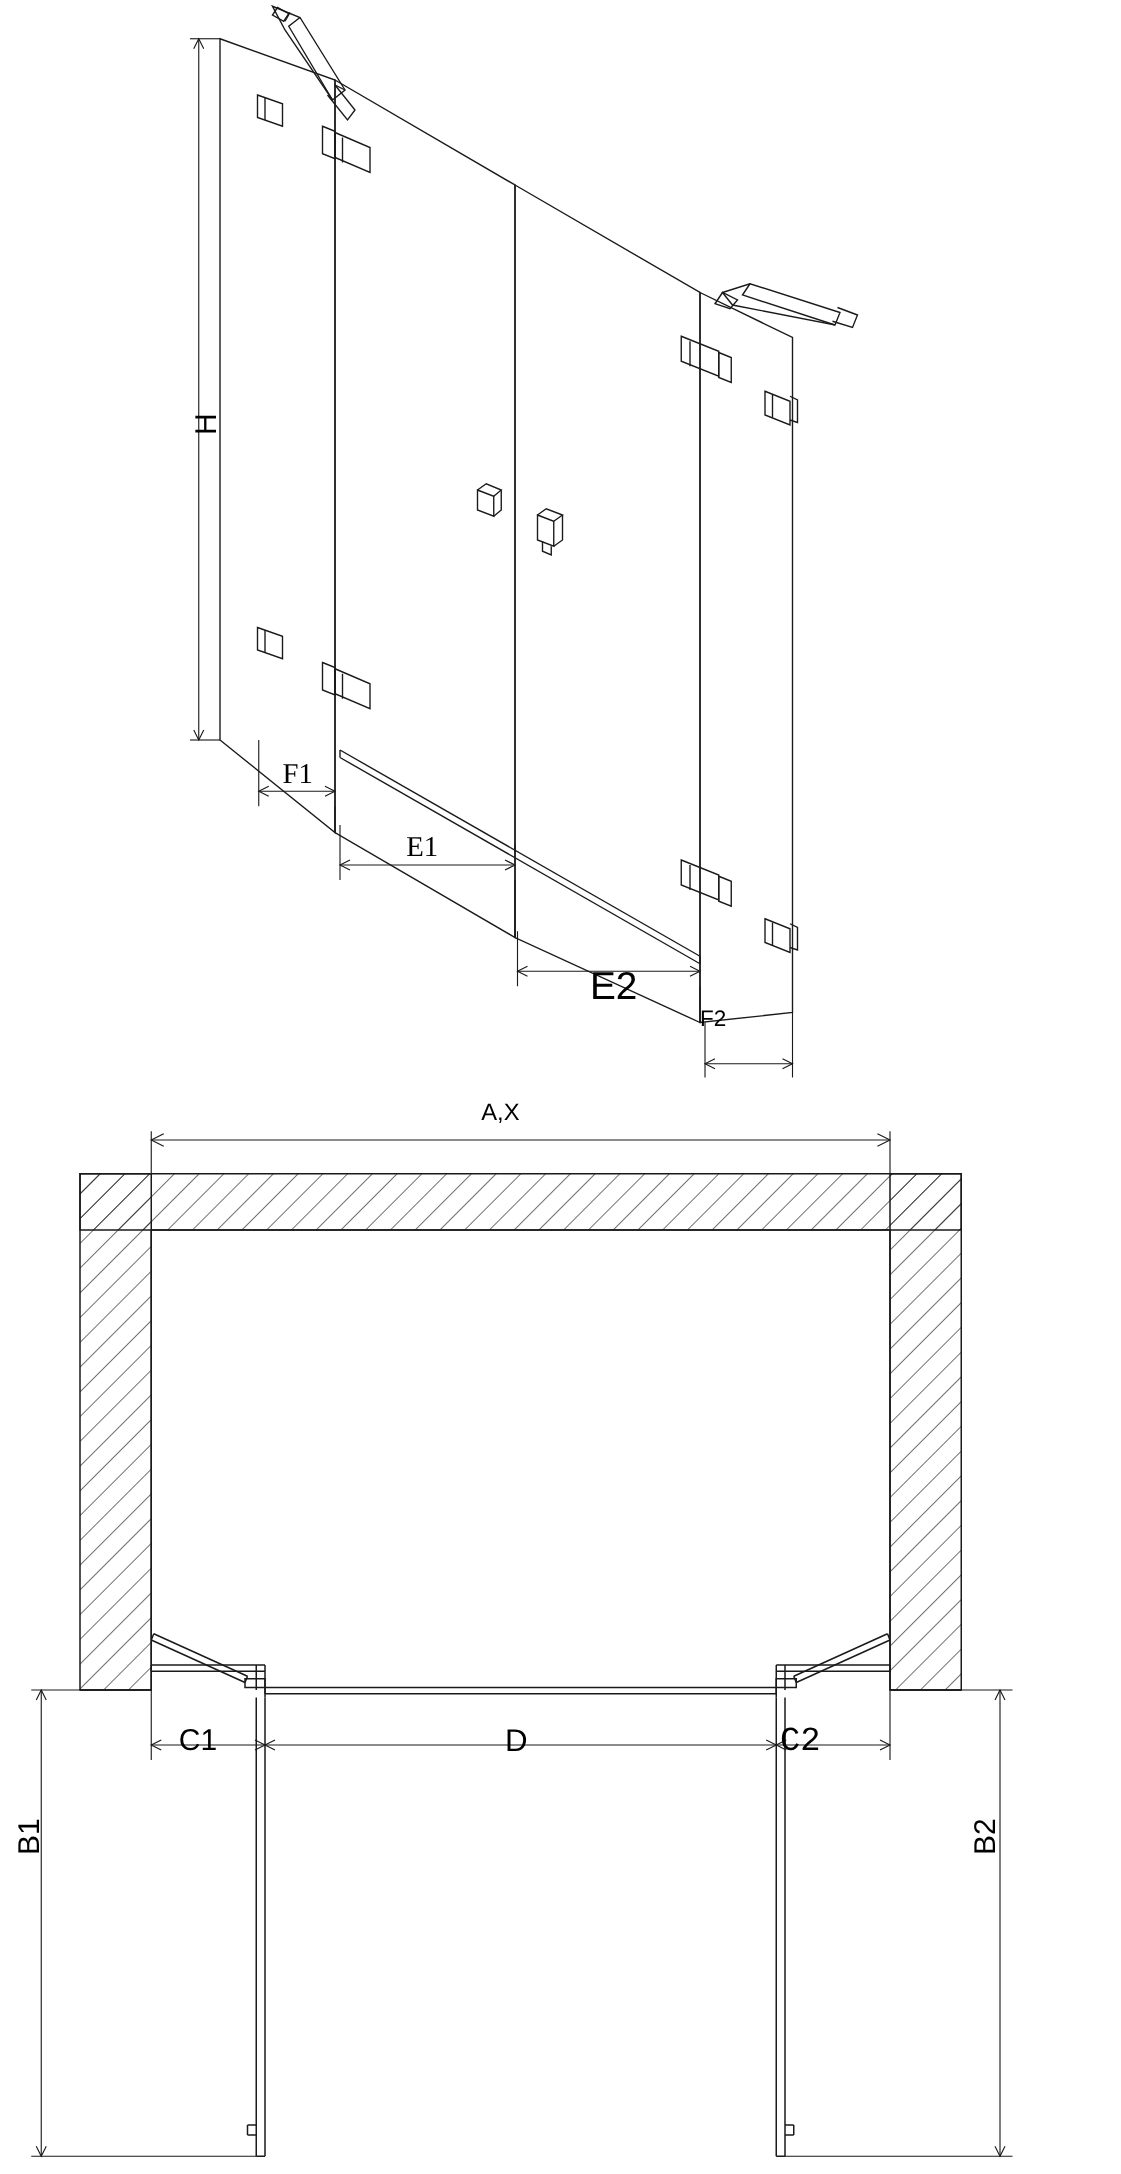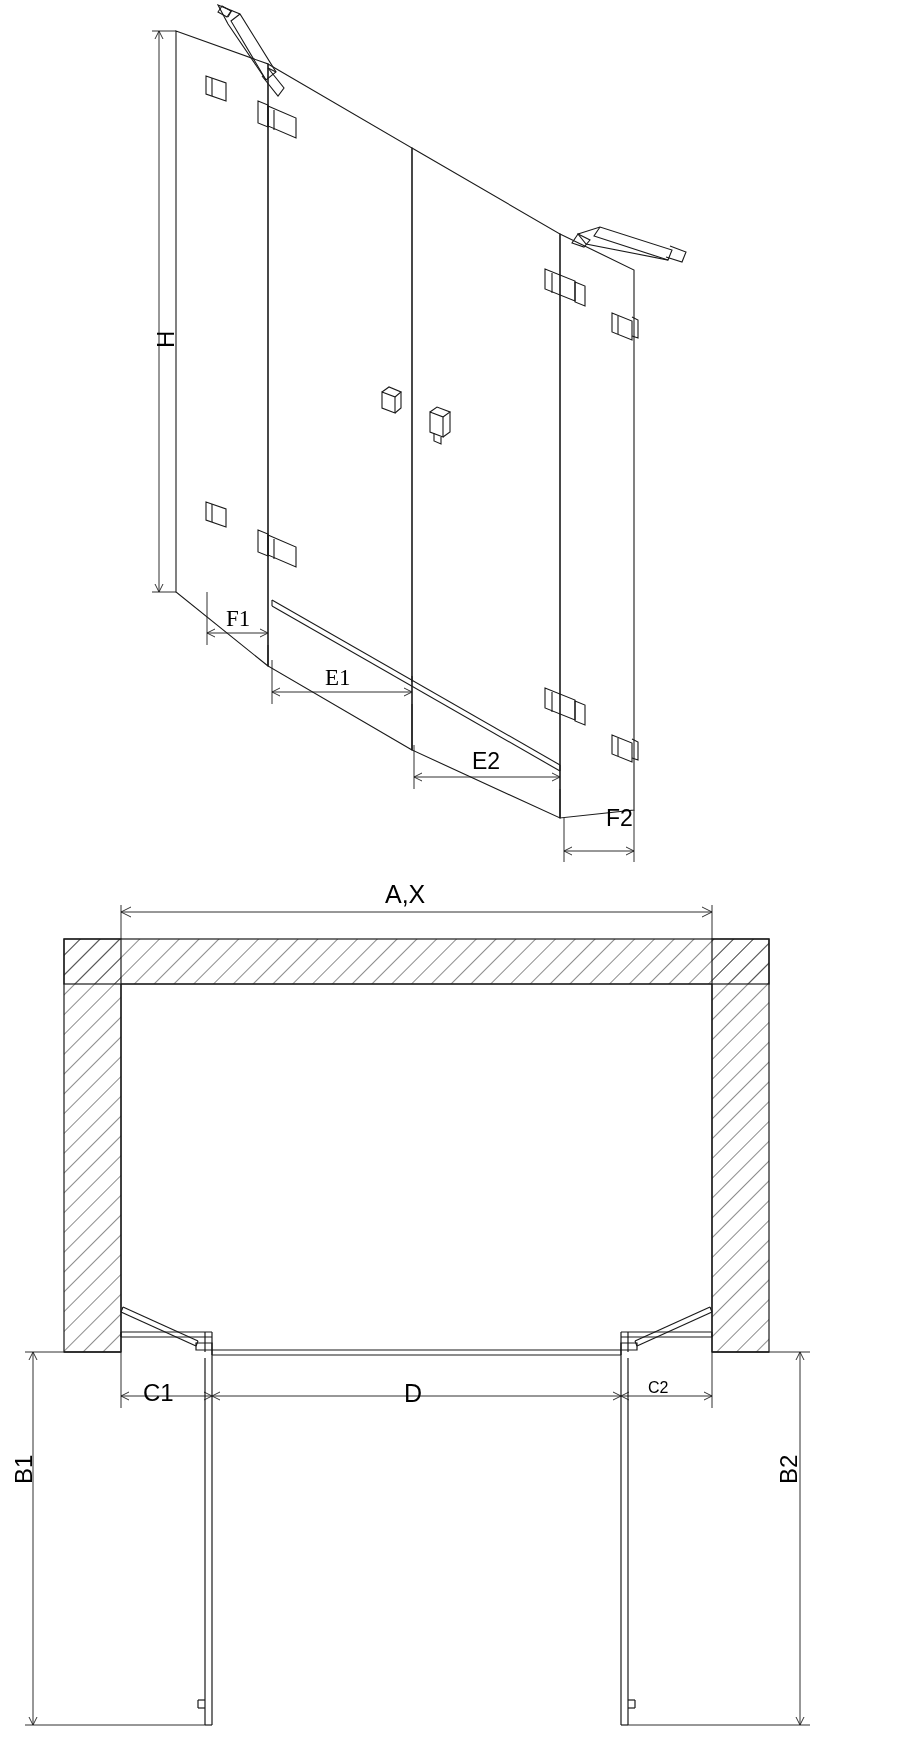--- a/index.html
+++ b/index.html
@@ -138,22 +138,22 @@
         <path d="M564 818 L564 862"></path>
         <path d="M634 810 L634 862"></path>
       </g>
 
     </g>
   </svg>
 
   <div class="lbl vert" style="left:152px;top:348px;font-size:24px;letter-spacing:1px;">H</div>
   <div class="lbl" style="left:226px;top:606px;font-size:23px;font-family:Liberation Serif, serif;">F1</div>
   <div class="lbl" style="left:325px;top:665px;font-size:23px;font-family:Liberation Serif, serif;">E1</div>
-  <div class="lbl" style="left:472px;top:748px;font-size:23px;">E2</div>
-  <div class="lbl" style="left:606px;top:805px;font-size:23px;">F2</div>
+  <div class="lbl" style="left:472px;top:771px;font-size:31px;">E2</div>
+  <div class="lbl" style="left:560px;top:805px;font-size:18px;">F2</div>
 
   <svg width="897" height="860" viewBox="0 0 897 860" style="position:absolute;left:0;top:880px;">
     <defs>
       <pattern id="hatch" width="14" height="14" patternUnits="userSpaceOnUse" patternTransform="rotate(45)">
         <line x1="0" y1="0" x2="0" y2="14" stroke="#1a1a1a" stroke-width="1"></line>
       </pattern>
     </defs>
 
     <g fill="none" stroke="#1a1a1a" stroke-width="1.2">
 
@@ -259,20 +259,20 @@
         <path d="M800 472 L800 845"></path>
         <path d="M796 480 L800 472 L804 480"></path>
         <path d="M796 837 L800 845 L804 837"></path>
         <path d="M712 472 L810 472"></path>
         <path d="M628 845 L810 845"></path>
       </g>
 
     </g>
   </svg>
 
-  <div class="lbl" style="left:385px;top:880px;font-size:25px;">A,X</div>
+  <div class="lbl" style="left:385px;top:880px;font-size:19px;">A,X</div>
   <div class="lbl" style="left:143px;top:1379px;font-size:24px;text-align:right;">C1</div>
   <div class="lbl" style="left:404px;top:1379px;font-size:25px;">D</div>
-  <div class="lbl" style="left:648px;top:1379px;font-size:16px;">C2</div>
+  <div class="lbl" style="left:624px;top:1379px;font-size:27px;font-family:Liberation Mono, monospace;">C2</div>
   <div class="lbl vert" style="left:10px;top:1484px;font-size:24px;">B1</div>
   <div class="lbl vert" style="left:775px;top:1484px;font-size:24px;">B2</div>
 
 </div>
 
 </body></html>

